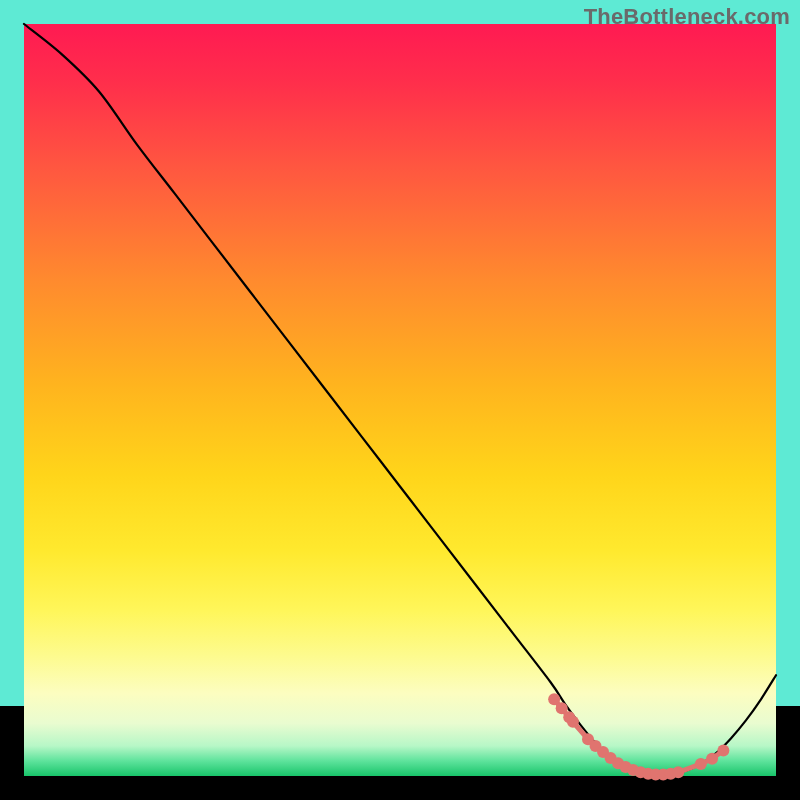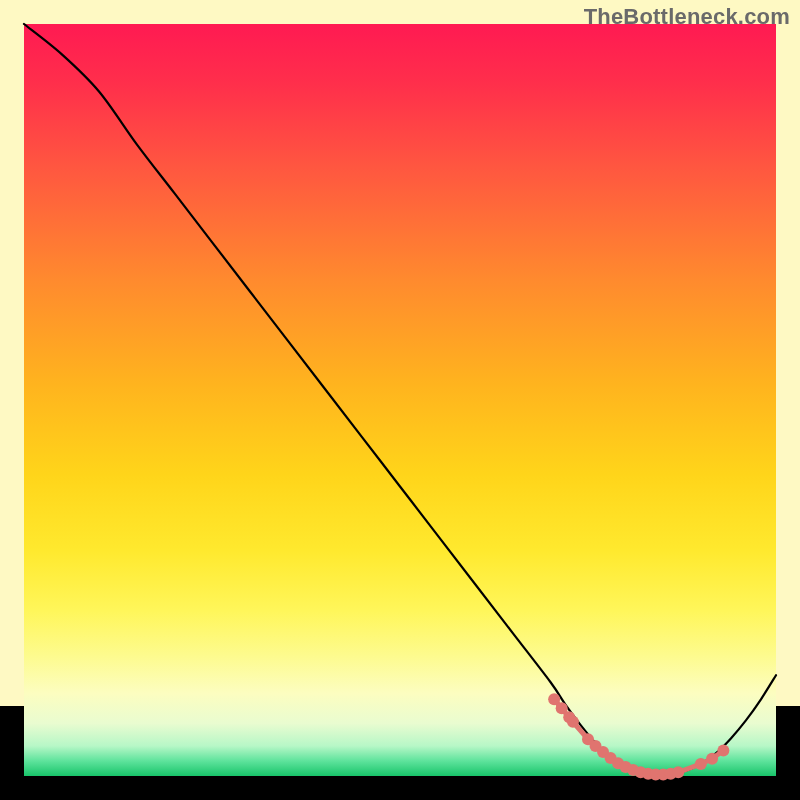--- a/index.html
+++ b/index.html
@@ -8,21 +8,21 @@
     width: 800px;
     height: 800px;
     background: #000;
     overflow: hidden;
     font-family: Arial, Helvetica, sans-serif;
   }
   .frame {
     position: relative;
     width: 800px;
     height: 706px;
-    background: #fef9c3;
+    background: #5eead4;
   }
   .watermark {
     position: absolute;
     top: 4px;
     right: 10px;
     color: #6a6a6a;
     font-size: 22px;
     font-weight: 600;
     letter-spacing: 0.2px;
     user-select: none;

